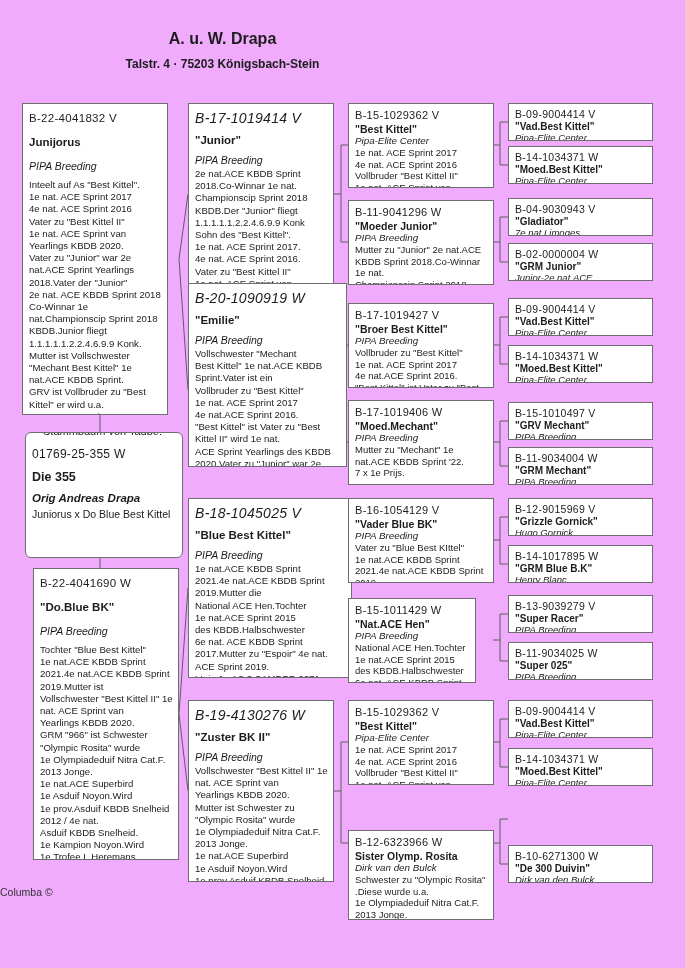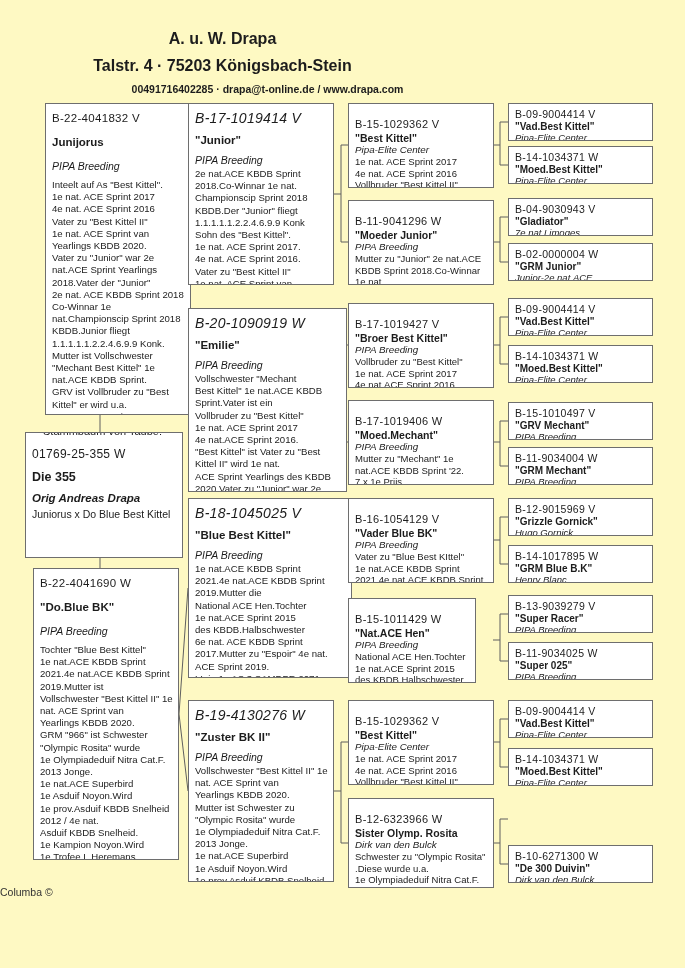--- a/index.html
+++ b/index.html
@@ -1,66 +1,65 @@
 <!DOCTYPE html>
 <html><head>
 <meta charset="utf-8">
 <style>
   html,body{margin:0;padding:0;background:#e8e8e8;}
-  #page{position:relative;width:685px;height:968px;background:#fef9c3;
+  #page{position:relative;width:685px;height:968px;background:#f0abfc;
         font-family:"Liberation Sans",sans-serif;color:#1c1c1c;margin:0 auto;
         box-shadow:0 0 4px rgba(0,0,0,.3);overflow:hidden;}
   .hdr{position:absolute;text-align:center;font-weight:bold;}
   #hdr-name{left:0;top:30px;width:445px;font-size:16px;}
-  #hdr-addr{left:0;top:57px;width:445px;font-size:16px;}
+  #hdr-addr{left:0;top:57px;width:445px;font-size:12px;}
   #hdr-contact{left:0;top:83px;width:535px;font-size:10.5px;}
   .box{position:absolute;border:1px solid #6e6e6e;background:#fff;
        box-sizing:border-box;padding:4px 4px 0 6px;overflow:hidden;}
   .ring{font-size:11px;letter-spacing:.3px;}
   .pname{font-size:11px;font-weight:bold;}
   .breeder{font-size:10px;font-style:italic;}
   .body{font-size:9.6px;line-height:12.2px;white-space:pre-line;}
   
   .g1 .ring{margin:4px 0 12px;font-size:11.5px;}
   .g1 .pname{margin-bottom:12px;font-size:11.5px;}
   .g1 .breeder{margin-bottom:7px;font-size:10.5px;}
   .g2 .ring{margin:2px 0 8px;font-size:14px;font-style:italic;}
   .g2 .pname{margin-bottom:8px;font-size:11.5px;}
   .g2 .breeder{margin-bottom:2px;font-size:10.5px;}
   
-  .g3{padding-top:14px;}
+  .g3{padding-top:5px;}
   .g3 .ring{margin-bottom:2px;}
   .g3 .pname{font-size:10.5px;}
   .g3 .breeder{font-size:9.8px;margin-bottom:1px;}
   .g3 .body{font-size:9.5px;line-height:11.6px;}
   
   .g4{padding-top:4px;}
   .g4 .ring{font-size:10.5px;margin-bottom:1px;}
   .g4 .pname{font-size:10px;}
   .g4 .breeder{font-size:9.5px;}
   
-  #subject{padding-top:14px;}
+  #subject{padding-top:14px;border-radius:6px;}
   #subject .legend{position:absolute;top:-8px;left:12px;background:#fff;
        padding:0 5px;font-size:11px;white-space:nowrap;}
   #subject .ring{font-size:12px;margin-bottom:9px;}
   #subject .pname{font-size:12.5px;margin-bottom:8px;}
   #subject .origin{font-size:11.5px;font-weight:bold;font-style:italic;margin-bottom:4px;}
   #subject .parents{font-size:10.5px;}
   #connectors{position:absolute;left:0;top:0;pointer-events:none;}
   #footer-credit{position:absolute;top:886px;left:0;width:655px;
        text-align:left;font-size:10.5px;color:#333;}
 </style>
 </head>
 <body>
 
 <div id="page">
 
   <div class="hdr" id="hdr-name">A. u. W. Drapa</div>
   <div class="hdr" id="hdr-addr">Talstr. 4  ·  75203 Königsbach-Stein</div>
-  <div class="hdr" id="hdr-contact">00491716402285  ·  drapa@t-online.de / www.drapa.com</div>
 
   <svg id="connectors" width="685" height="968" viewBox="0 0 685 968">
     <g stroke="#5f5f5f" stroke-width="1" fill="none">
 
       <path d="M179,259 L188,194 M179,259 L188,390 M179,714 L188,588 M179,714 L188,791"></path>
 
       <path d="M100,415 L100,432 M100,558 L100,568"></path>
 
       <path d="M334,194 L341,194 M341,145 L341,242 M341,145 L348,145 M341,242 L348,242"></path>
       <path d="M334,390 L341,390 M341,345 L341,442 M341,345 L348,345 M341,442 L348,442"></path>
@@ -71,21 +70,21 @@
       <path d="M493,242 L500,242 M500,217 L500,262 M500,217 L508,217 M500,262 L508,262"></path>
       <path d="M493,345 L500,345 M500,317 L500,364 M500,317 L508,317 M500,364 L508,364"></path>
       <path d="M493,442 L500,442 M500,421 L500,466 M500,421 L508,421 M500,466 L508,466"></path>
       <path d="M493,540 L500,540 M500,517 L500,564 M500,517 L508,517 M500,564 L508,564"></path>
       <path d="M493,640 L500,640 M500,614 L500,661 M500,614 L508,614 M500,661 L508,661"></path>
       <path d="M493,742 L500,742 M500,719 L500,767 M500,719 L508,719 M500,767 L508,767"></path>
       <path d="M493,843 L500,843 M500,819 L500,864 M500,819 L508,819 M500,864 L508,864"></path>
     </g>
   </svg>
 
-  <div class="box g1" style="left:45px;top:103px;width:146px;height:312px">
+  <div class="box g1" style="left:22px;top:103px;width:146px;height:312px">
     <div class="ring">B-22-4041832 V</div>
     <div class="pname">Junijorus</div>
     <div class="breeder">PIPA Breeding</div>
     <div class="body">Inteelt auf As "Best Kittel".
 1e nat. ACE Sprint 2017
 4e nat. ACE Sprint 2016
 Vater zu "Best Kittel II"
 1e nat. ACE Sprint van
 Yearlings KBDB 2020.
 Vater zu "Junior" war 2e
@@ -148,21 +147,21 @@
 KBDB.Der "Junior" fliegt
 1.1.1.1.1.2.2.4.6.9.9 Konk
 Sohn des "Best Kittel".
 1e nat. ACE Sprint 2017.
 4e nat. ACE Sprint 2016.
 Vater zu "Best Kittel II"
 1e nat. ACE Sprint van
 Yearlings KBDB 2020.
 Vater zu "Junior" war 2e</div>
   </div>
-  <div class="box g2" style="left:188px;top:308px;width:159px;height:184px">
+  <div class="box g2" style="left:188px;top:283px;width:159px;height:184px">
     <div class="ring">B-20-1090919 W</div>
     <div class="pname">"Emilie"</div>
     <div class="breeder">PIPA Breeding</div>
     <div class="body">Vollschwester "Mechant
 Best Kittel" 1e nat.ACE KBDB
 Sprint.Vater ist ein
 Vollbruder zu "Best Kittel"
 1e nat. ACE Sprint 2017
 4e nat.ACE Sprint 2016.
 "Best Kittel" ist Vater zu "Best
@@ -260,21 +259,21 @@
   </div>
   <div class="box g3" style="left:348px;top:700px;width:146px;height:85px">
     <div class="ring">B-15-1029362 V</div>
     <div class="pname">"Best Kittel"</div>
     <div class="breeder">Pipa-Elite Center</div>
     <div class="body">1e nat. ACE Sprint 2017
 4e nat. ACE Sprint 2016
 Vollbruder "Best Kittel II"
 1e nat. ACE Sprint van</div>
   </div>
-  <div class="box g3" style="left:348px;top:798px;width:146px;height:90px">
+  <div class="box g3" style="left:348px;top:830px;width:146px;height:90px">
     <div class="ring">B-12-6323966 W</div>
     <div class="pname">Sister Olymp. Rosita</div>
     <div class="breeder">Dirk van den Bulck</div>
     <div class="body">Schwester zu "Olympic Rosita"
 .Diese wurde u.a.
 1e Olympiadeduif Nitra Cat.F.
 2013 Jonge.</div>
   </div>
 
   <div class="box g4" style="left:508px;top:103px;width:145px;height:38px">

